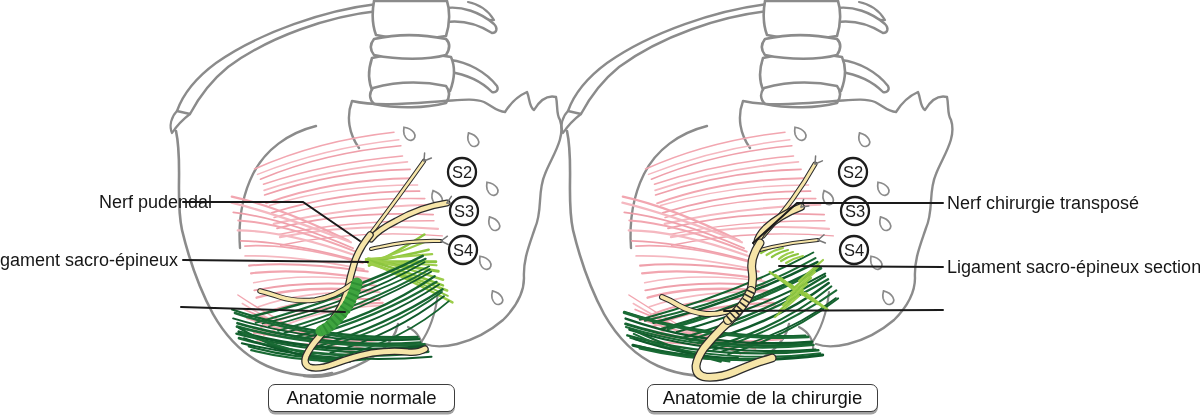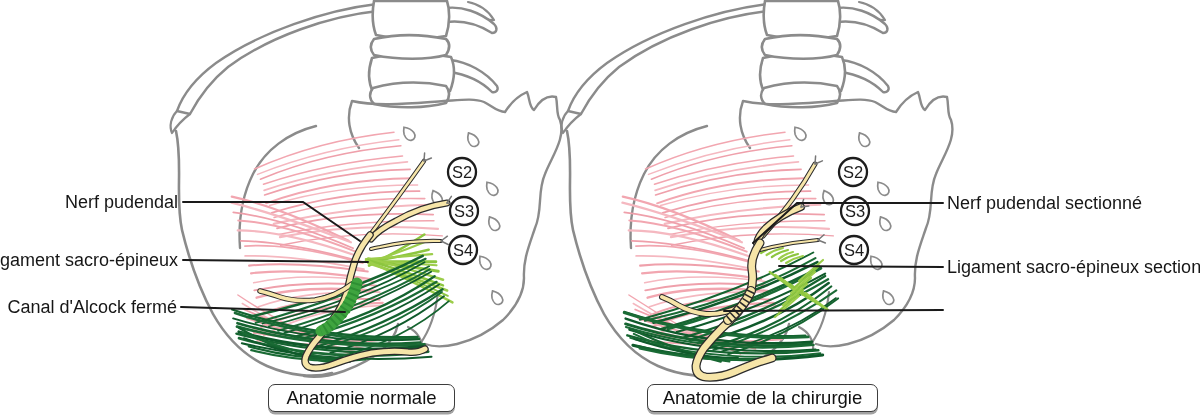--- a/index.html
+++ b/index.html
@@ -1,20 +1,20 @@
 <!DOCTYPE html>
 <html><head>
 <meta charset="utf-8">
 <style>
   html,body{margin:0;padding:0;background:#fff;}
   .stage{position:relative;width:1200px;height:415px;background:#fff;overflow:hidden;
          font-family:"Liberation Sans",sans-serif;}
   .stage svg{position:absolute;left:0;top:0;}
   .lbl{position:absolute;font-size:18px;line-height:22px;color:#161616;white-space:nowrap;}
-  #lbl-nerf-l   {right:1022px;top:191px;}
+  #lbl-nerf-l   {right:988px;top:191px;}
   #lbl-lig-l    {right:1022px;top:249px;}
   #lbl-canal-l  {right:1023px;top:296px;}
   #lbl-nerf-r   {left:947px;top:192px;}
   #lbl-lig-r    {left:947px;top:256px;}
   #lbl-canal-r  {left:947px;top:296px;}
   .cap{position:absolute;top:384px;height:28px;box-sizing:border-box;
        border:1.7px solid #3d3d3d;border-radius:7px;background:#fff;
        display:flex;align-items:center;justify-content:center;
        font-size:18.5px;color:#111;box-shadow:0 2.5px 0 rgba(70,70,70,.5);}
   #cap-left{left:268px;width:187px;}
@@ -337,20 +337,19 @@
       <path d="M183,260 L368,262"></path>
       <path d="M181,307 L345,312"></path>
       <path d="M943,203 L797,203 L753,243"></path>
       <path d="M943,267 L779,266"></path>
       <path d="M943,310 L724,311"></path>
     </g>
   </svg>
 
   <div class="lbl" id="lbl-nerf-l">Nerf pudendal</div>
   <div class="lbl" id="lbl-lig-l">Ligament sacro-épineux</div>
-  <div class="lbl" id="lbl-canal-l">Canal d'Alcock fermé</div>
-
-  <div class="lbl" id="lbl-nerf-r">Nerf pudendal sectionné</div>
+
+  <div class="lbl" id="lbl-nerf-r">Nerf chirurgie transposé</div>
   <div class="lbl" id="lbl-lig-r">Ligament sacro-épineux sectionné</div>
 
   <div class="cap" id="cap-left">Anatomie normale</div>
   <div class="cap" id="cap-right">Anatomie de la chirurgie</div>
 </div>
 
 </body></html>

